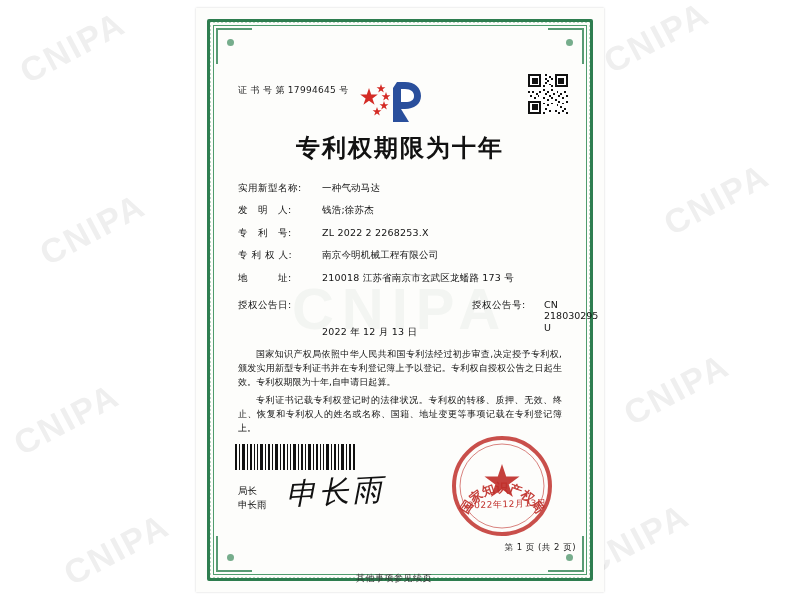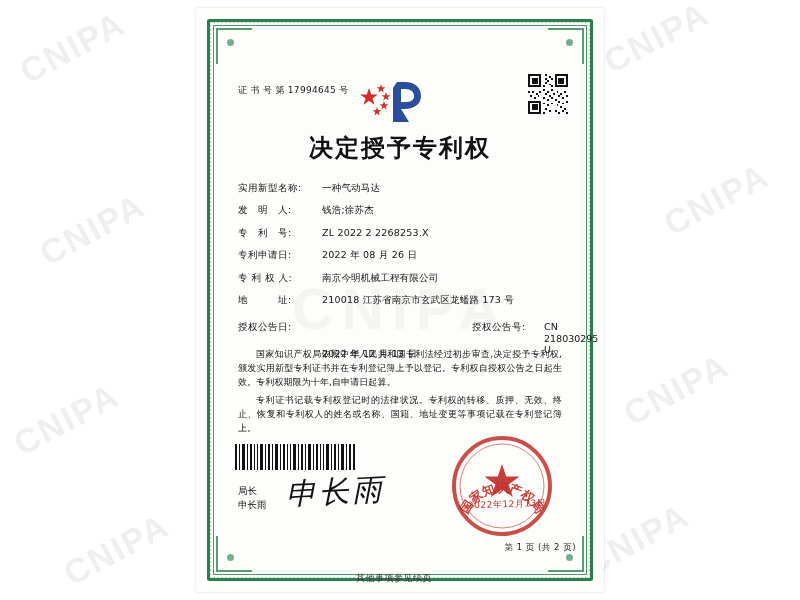--- a/index.html
+++ b/index.html
@@ -390,43 +390,39 @@
           <g fill="#d42b25">
             <polygon points="12,10 14.2,16.4 20.8,16.4 15.4,20.4 17.6,26.8 12,22.8 6.4,26.8 8.6,20.4 3.2,16.4 9.8,16.4"></polygon>
             <polygon points="24,6 25.1,9.2 28.4,9.2 25.7,11.2 26.8,14.4 24,12.4 21.2,14.4 22.3,11.2 19.6,9.2 22.9,9.2"></polygon>
             <polygon points="29,14 30.1,17.2 33.4,17.2 30.7,19.2 31.8,22.4 29,20.4 26.2,22.4 27.3,19.2 24.6,17.2 27.9,17.2"></polygon>
             <polygon points="27,23 28.1,26.2 31.4,26.2 28.7,28.2 29.8,31.4 27,29.4 24.2,31.4 25.3,28.2 22.6,26.2 25.9,26.2"></polygon>
             <polygon points="20,29 21.1,32.2 24.4,32.2 21.7,34.2 22.8,37.4 20,35.4 17.2,37.4 18.3,34.2 15.6,32.2 18.9,32.2"></polygon>
           </g>
         </svg>
       </div>
 
-      <div class="title">决定授予专利权</div>
+      <div class="title">专利权期限为十年</div>
 
       <div class="fields">
 
         <div class="field-row">
           <div class="field-label">实用新型名称:</div>
           <div class="field-value">一种气动马达</div>
         </div>
 
         <div class="field-row">
           <div class="field-label">发　明　人:</div>
           <div class="field-value">钱浩;徐苏杰</div>
         </div>
 
         <div class="field-row">
           <div class="field-label">专　利　号:</div>
           <div class="field-value">ZL 2022 2 2268253.X</div>
         </div>
 
-        <div class="field-row">
-          <div class="field-label">专利申请日:</div>
-          <div class="field-value">2022 年 08 月 26 日</div>
-        </div>
 
         <div class="field-row">
           <div class="field-label">专 利 权 人:</div>
           <div class="field-value">南京今明机械工程有限公司</div>
         </div>
 
         <div class="field-row">
           <div class="field-label">地　　　址:</div>
           <div class="field-value">210018 江苏省南京市玄武区龙蟠路 173 号</div>
         </div>

